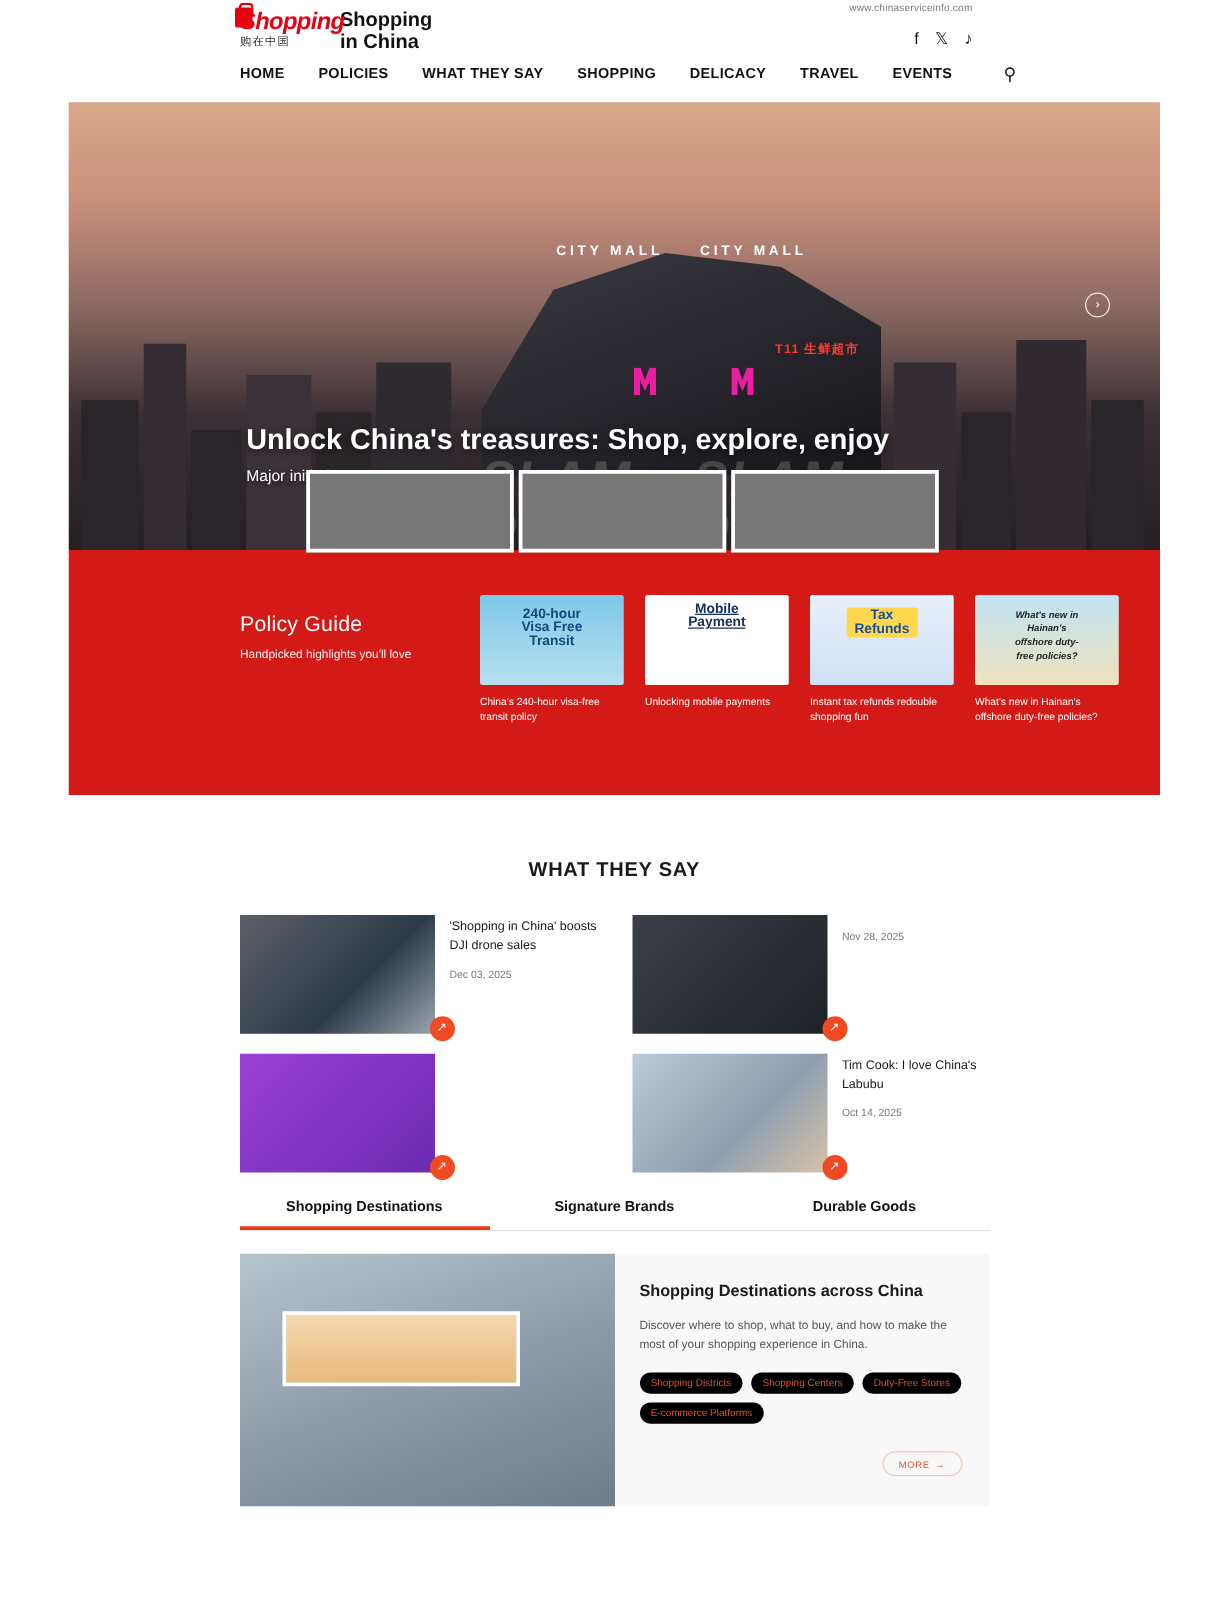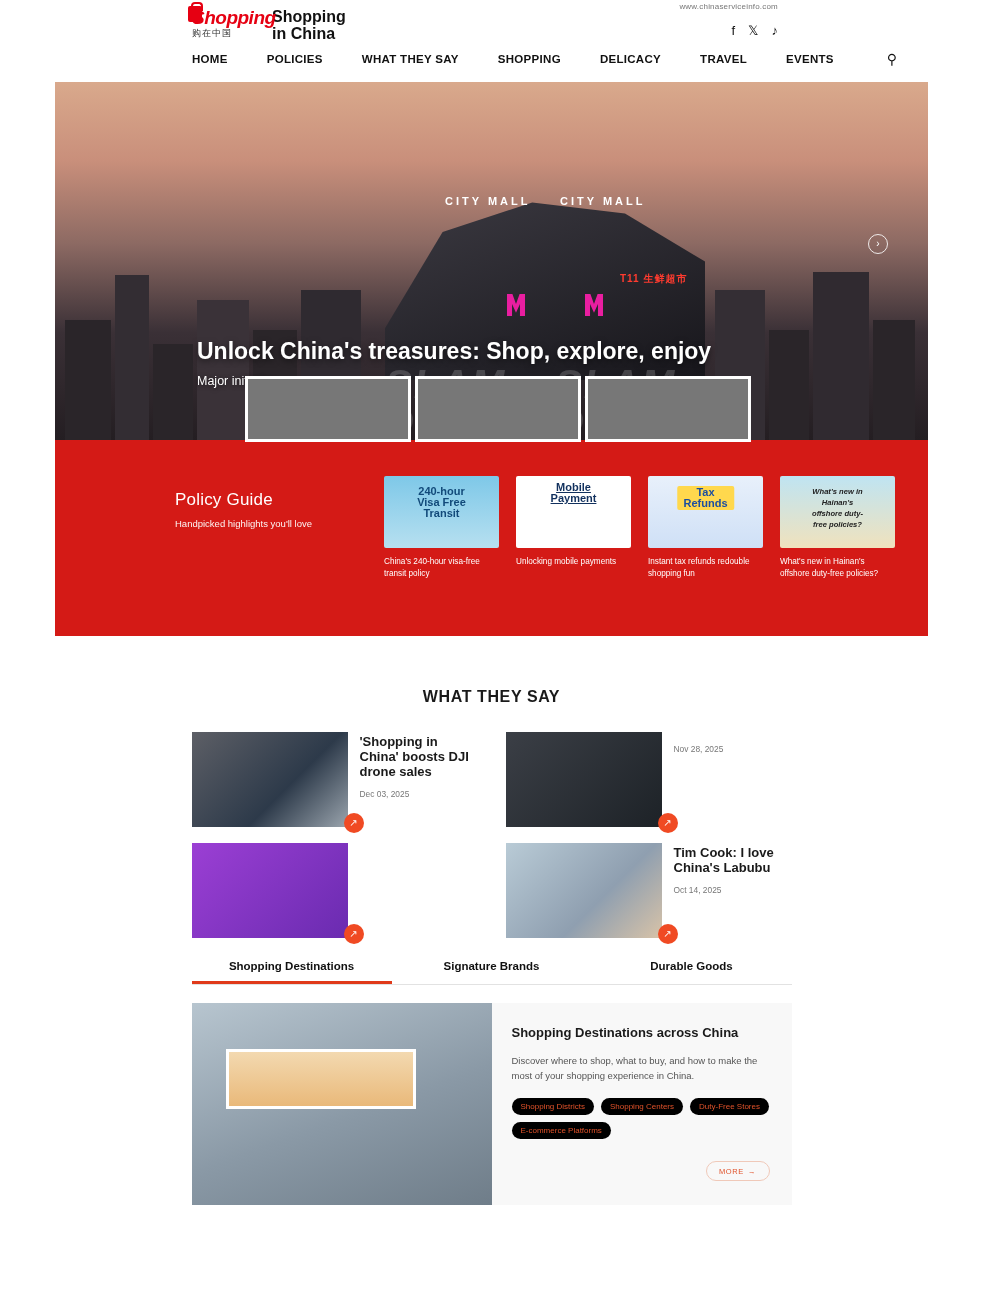--- a/index.html
+++ b/index.html
@@ -44,21 +44,21 @@
   }
   .brand-text {
     font-size: 16px; font-weight: bold; line-height: 17px; color: #111;
   }
   .top-right { text-align: center; padding-top: 2px; }
   .site-url { font-size: 8px; color: #777; letter-spacing: .2px; }
   .socials { display: flex; gap: 13px; justify-content: flex-end; margin-top: 13px; }
   .socials span { font-size: 13px; color: #111; line-height: 13px; cursor: pointer; }
 
   .nav {
-    display: flex; align-items: center; gap: 12px;
+    display: flex; align-items: center; gap: 0;
     padding-left: 192px; height: 26px;
   }
   .nav a {
     font-size: 11.5px; font-weight: bold; color: #111;
     text-decoration: none; letter-spacing: .3px;
     padding: 0 27px 0 0;
   }
   .nav a:first-child { padding-right: 27px; }
   .nav-search {
     margin-left: 14px; font-size: 14px; color: #111; cursor: pointer;
@@ -132,21 +132,21 @@
     width: 20px; height: 20px; border-radius: 50%;
     border: 1px solid rgba(255,255,255,.85); color: #fff;
     font-size: 10px; line-height: 18px; text-align: center; cursor: pointer;
   }
 
   
   .policy-band {
     margin: 0 55px; background: #d41a16; height: 196px;
     position: relative; padding: 42px 0 0 0;
   }
-  .policy-left { position: absolute; left: 120px; top: 50px; color: #fff; }
+  .policy-left { position: absolute; left: 137px; top: 50px; color: #fff; }
   .policy-title { font-size: 17px; font-weight: 300; letter-spacing: .2px; }
   .policy-sub { font-size: 9.5px; margin-top: 8px; opacity: .95; }
   .policy-cards {
     position: absolute; left: 329px; top: 36px; display: flex; gap: 17px;
   }
   .pc { width: 115px; }
   .pc-img { width: 115px; height: 72px; border-radius: 2px; position: relative; overflow: hidden; }
   .pc-cap { font-size: 8.2px; color: #fff; line-height: 12px; margin-top: 8px; }
   .pc1 { background: linear-gradient(#7ec8e8,#b7e0f0); }
   .pc2 { background: #ffffff; }
@@ -175,21 +175,21 @@
     width: 156px; height: 95px; flex: 0 0 156px; position: relative;
     background: #555;
   }
   .say-img .arrow {
     position: absolute; right: -16px; bottom: -6px;
     width: 20px; height: 20px; border-radius: 50%;
     background: #f04a23; color: #fff; font-size: 10px;
     line-height: 20px; text-align: center;
   }
   .say-body { padding-top: 2px; }
-  .say-title { font-size: 13px; font-weight: bold; line-height: 15px; }
+  .say-title { font-size: 10px; font-weight: normal; line-height: 15px; }
   .say-date { font-size: 8.4px; color: #777; margin-top: 10px; }
   .img-a { background: linear-gradient(135deg,#5d5f66,#2d3a4a 60%,#9aa4ad); }
   .img-b { background: linear-gradient(135deg,#3b3f46,#1d2227); }
   .img-c { background: linear-gradient(135deg,#9b3fd4,#6a2bb0); }
   .img-d { background: linear-gradient(135deg,#b9cbd6,#8f9fb0 60%,#d8c3a8); }
 
   
   .tabs {
     width: 600px; margin: 22px auto 0; display: flex;
     border-bottom: 1px solid #e2e2e2;

